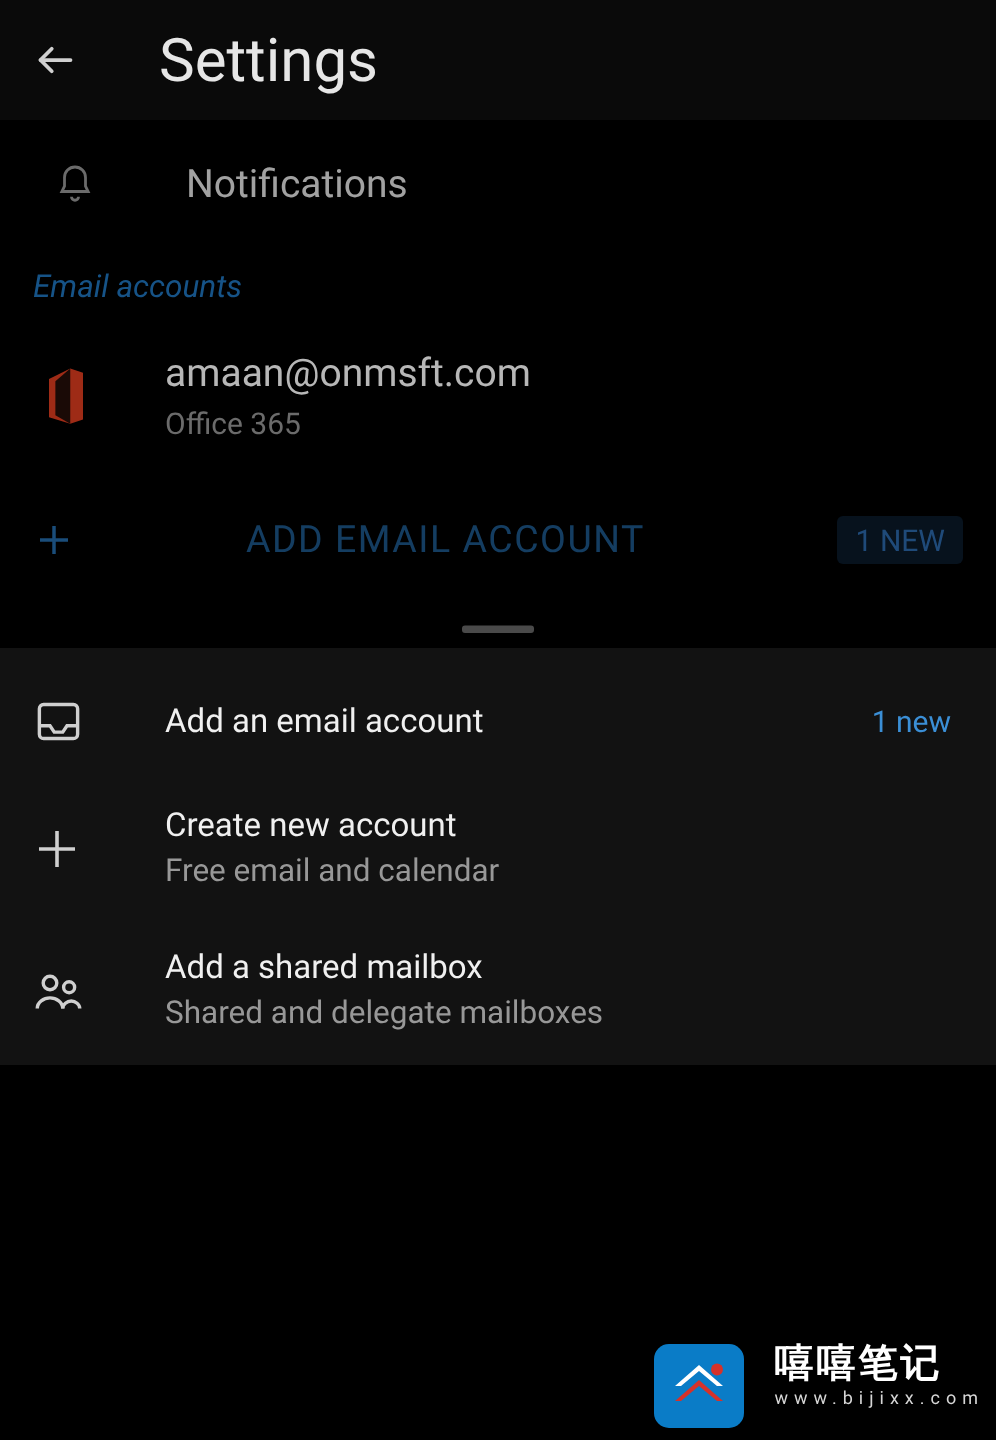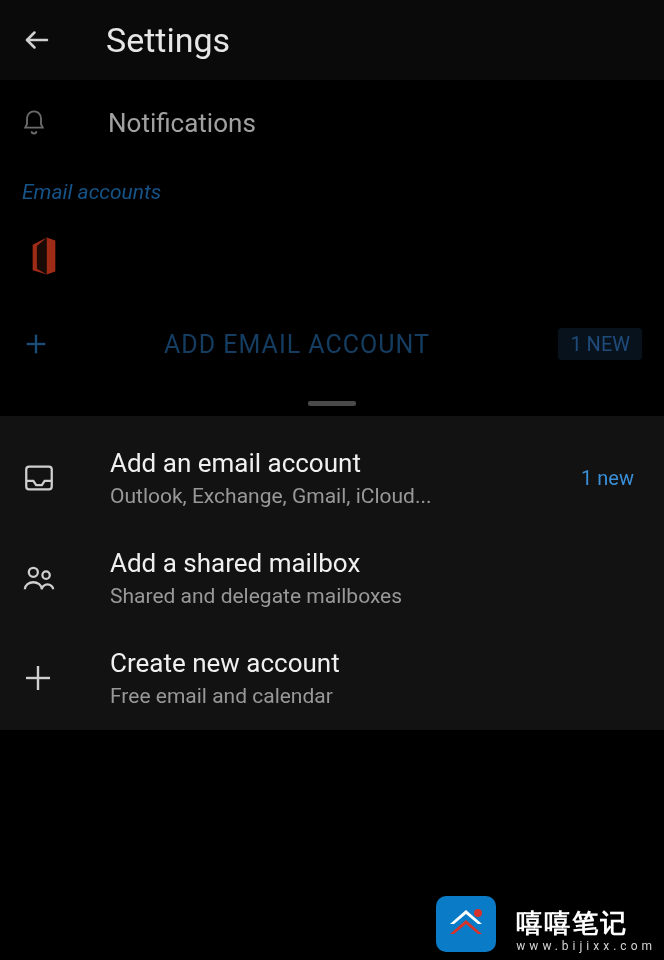--- a/index.html
+++ b/index.html
@@ -12,30 +12,30 @@
     }
     .header {
       display: flex;
       align-items: center;
       padding: 18px 22px;
       background: #0a0a0a;
       height: 80px;
     }
     .back { width: 40px; display:flex; align-items:center; }
     .header-title {
-      font-size: 34px;
+      font-size: 40px;
       font-weight: 400;
       color: #e6e6e6;
       margin-left: 44px;
     }
     .list { background: #000; }
     .row {
       display: flex;
       align-items: center;
-      padding: 28px 20px;
+      padding: 28px 36px;
       color: #bdbdbd;
       opacity: 0.78;
     }
     .row .icon { width: 44px; display:flex; align-items:center; }
     .row .label {
       font-size: 26px;
       margin-left: 44px;
       color: #cfcfcf;
     }
     .section-header {
@@ -85,32 +85,32 @@
       background: #121212;
       padding: 14px 0 0;
     }
     .sheet-row {
       display:flex;
       align-items:center;
       padding: 18px 22px 22px;
     }
     .sheet-row .icon { width: 44px; display:flex; align-items:center; }
     .sheet-row .texts { margin-left: 44px; display:flex; flex-direction:column; }
-    .sheet-row .title { font-size: 26px; color: #f0f0f0; }
+    .sheet-row .title { font-size: 22px; color: #f0f0f0; }
     .sheet-row .sub { font-size: 21px; color: #989898; margin-top:6px; }
     .sheet-row .badge {
       margin-left:auto;
       font-size:20px;
       color:#3b8fd6;
       padding-right:8px;
     }
     .watermark {
       position:absolute;
       right: 8px; bottom: 8px;
-      display:flex; align-items:flex-end; gap: 20px;
+      display:flex; align-items:flex-start; gap: 20px;
       color:#fff;
       font-size:22px;
       background: rgba(0,0,0,0.0);
     }
     .watermark .logo {
       width: 60px; height: 56px; background:#0a7cc7; border-radius:10px;
       display:flex; align-items:center; justify-content:center;
       position:relative;
     }
     .watermark .texts { display:flex; flex-direction:column; line-height:1; }
@@ -146,20 +146,24 @@
 
   <div class="section-header">Email accounts</div>
 
   <div class="acct">
     <div class="o365">
       <svg width="34" height="40" viewBox="0 0 24 28">
           <path fill="#9e2b16" d="M14 1 L20 3 V25 L14 27 L4 24 V6 Z"></path>
           <path fill="#1a0a06" d="M14 1 L14 27 L7 23 V7 Z"></path>
         </svg>
     </div>
+    <div class="texts">
+      <div class="email">amaan@onmsft.com</div>
+      <div class="sub">Office 365</div>
+    </div>
   </div>
 
   <div class="addacct">
     <div class="plus">
       <svg width="28" height="28" viewBox="0 0 24 24" stroke="#1a4d7a" stroke-width="2">
           <line x1="12" y1="4" x2="12" y2="20"></line>
           <line x1="4" y1="12" x2="20" y2="12"></line>
         </svg>
     </div>
     <div class="label">ADD EMAIL ACCOUNT</div>
@@ -176,50 +180,49 @@
 
   <div class="sheet-row">
     <div class="icon">
       <svg width="34" height="34" viewBox="0 0 24 24" fill="none" stroke="#cfcfcf" stroke-width="1.6">
           <rect x="3" y="4" width="18" height="16" rx="2"></rect>
           <path d="M3 14h5l2 3h4l2-3h5"></path>
         </svg>
     </div>
     <div class="texts">
       <div class="title">Add an email account</div>
-      <div class="sub">Outlook, Exchange, Gmail, iCloud...</div>
     </div>
     <div class="badge">1 new</div>
+  </div>
+
+  <div class="sheet-row">
+    <div class="icon">
+      <svg width="32" height="32" viewBox="0 0 24 24" stroke="#cfcfcf" stroke-width="1.8">
+          <line x1="12" y1="3" x2="12" y2="21"></line>
+          <line x1="3" y1="12" x2="21" y2="12"></line>
+        </svg>
+    </div>
+    <div class="texts">
+      <div class="title">Create new account</div>
+      <div class="sub">Free email and calendar</div>
+    </div>
   </div>
 
   <div class="sheet-row">
     <div class="icon">
       <svg width="34" height="34" viewBox="0 0 24 24" fill="none" stroke="#cfcfcf" stroke-width="1.6">
           <circle cx="8" cy="8" r="3.2"></circle>
           <circle cx="17" cy="10" r="2.6"></circle>
           <path d="M2 20c0-3 3-5 6-5s6 2 6 5"></path>
           <path d="M14 20c0-2 2-3.5 4-3.5s4 1.5 4 3.5"></path>
         </svg>
     </div>
     <div class="texts">
       <div class="title">Add a shared mailbox</div>
       <div class="sub">Shared and delegate mailboxes</div>
-    </div>
-  </div>
-
-  <div class="sheet-row">
-    <div class="icon">
-      <svg width="32" height="32" viewBox="0 0 24 24" stroke="#cfcfcf" stroke-width="1.8">
-          <line x1="12" y1="3" x2="12" y2="21"></line>
-          <line x1="3" y1="12" x2="21" y2="12"></line>
-        </svg>
-    </div>
-    <div class="texts">
-      <div class="title">Create new account</div>
-      <div class="sub">Free email and calendar</div>
     </div>
   </div>
 
 </div>
 
 <div class="watermark">
   <div class="logo">
     <svg width="44" height="40" viewBox="0 0 44 40">
         <polygon points="22,6 38,20 34,20 22,10 10,20 6,20" fill="#fff"></polygon>
         <polygon points="22,16 38,30 34,30 22,20 10,30 6,30" fill="#d6322a"></polygon>

